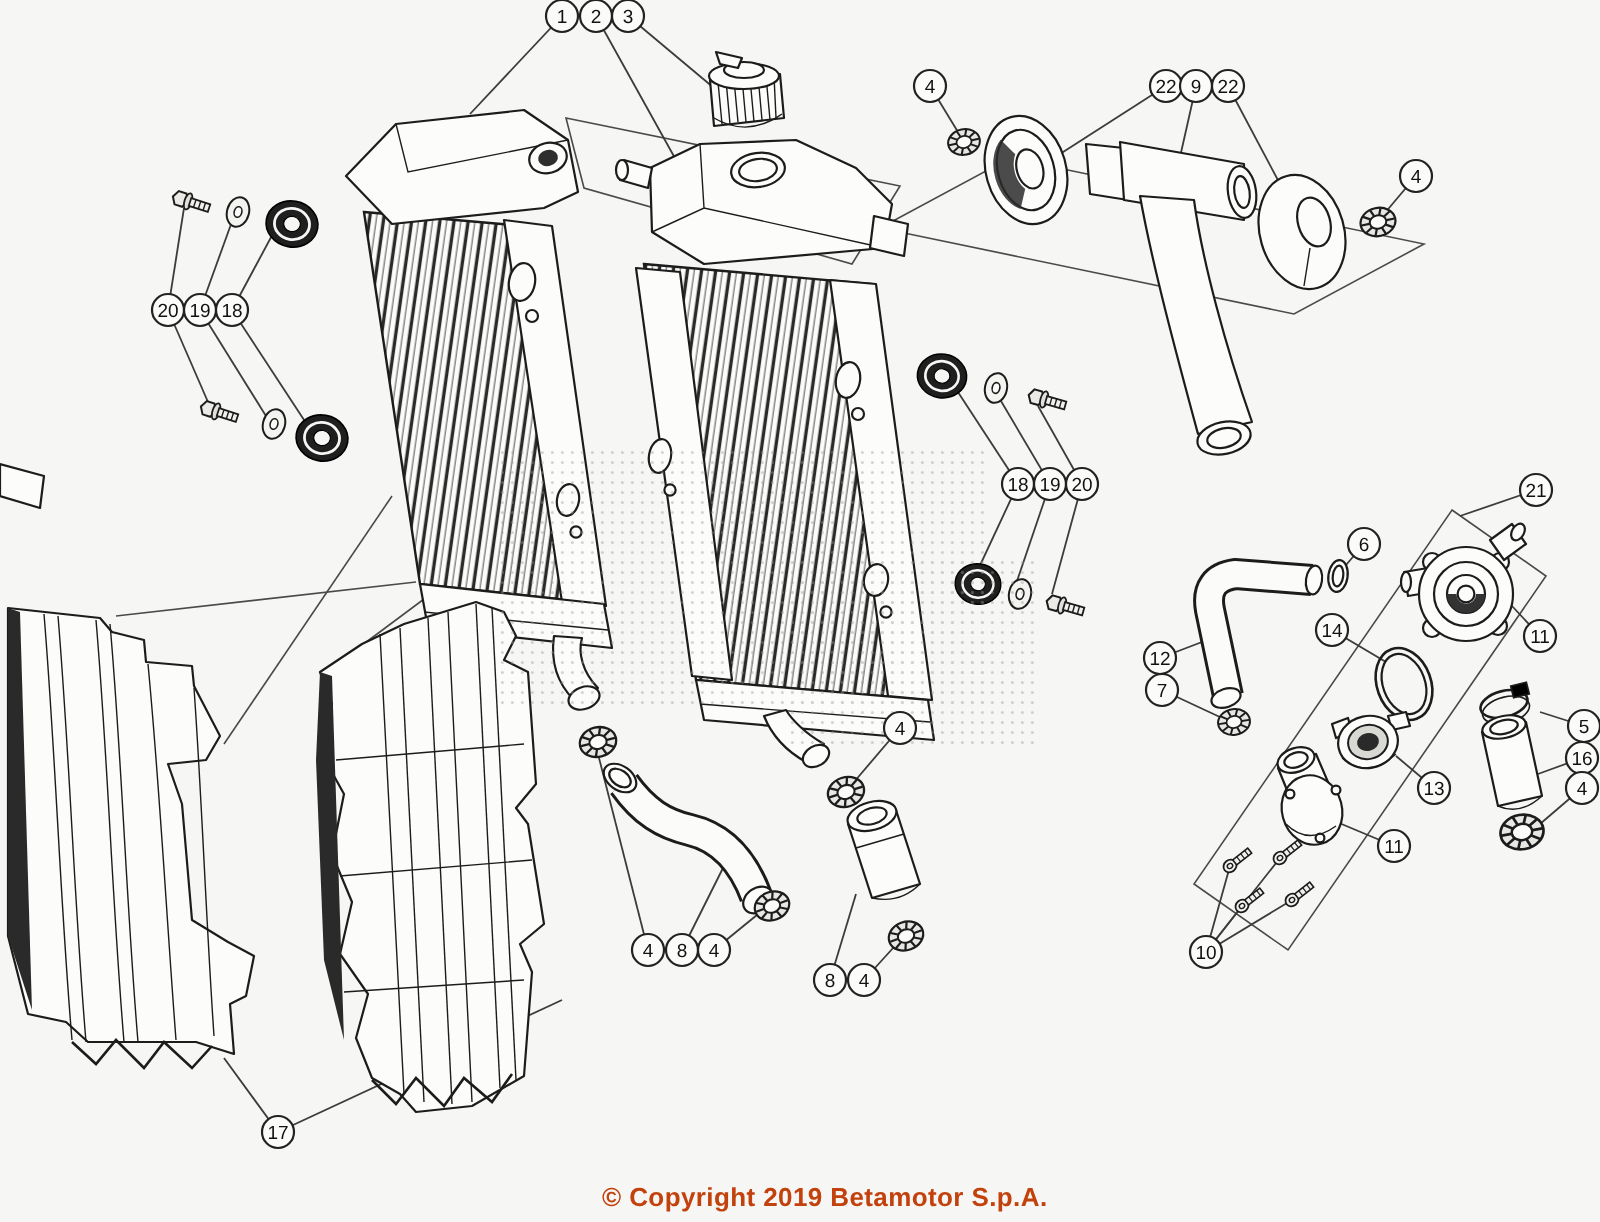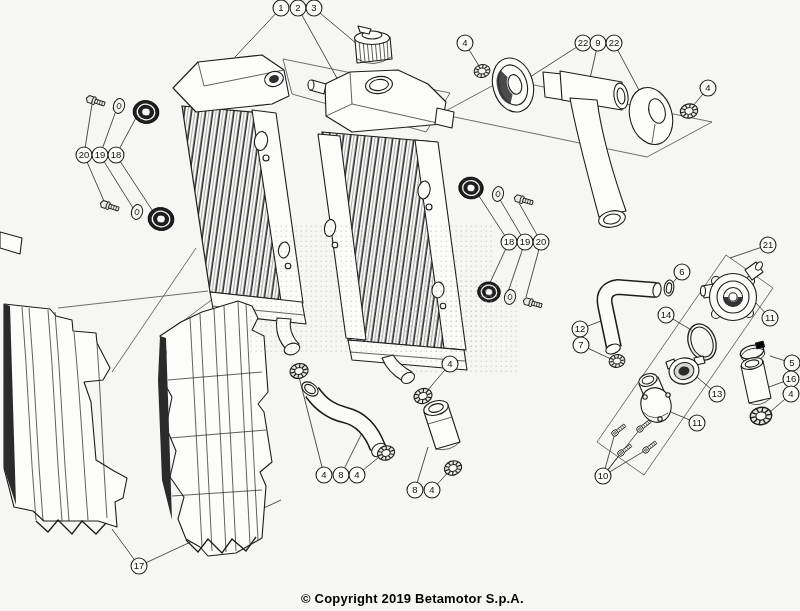--- a/index.html
+++ b/index.html
@@ -1,19 +1,19 @@
 <!DOCTYPE html>
 <html><head>
 <meta charset="utf-8">
 <style>
   html,body{margin:0;padding:0;}
   body{font-family:"Liberation Sans",sans-serif;background:#e9e9e9;}
   #stage{position:relative;width:800px;height:611px;background:#f6f6f4;overflow:hidden;}
   #diagram-svg{position:absolute;left:0;top:0;}
-  #copyright{position:absolute;left:301px;top:591px;font-size:13px;font-weight:bold;color:#000000;letter-spacing:.2px;white-space:nowrap;}
+  #copyright{position:absolute;left:301px;top:591px;font-size:13px;font-weight:bold;color:#c2410c;letter-spacing:.2px;white-space:nowrap;}
   .co-circle{fill:#fbfbfa;stroke:#222;stroke-width:1.1;}
   .co-num{font-family:"Liberation Sans",sans-serif;font-size:9.5px;fill:#111;text-anchor:middle;}
   .leader{stroke:#3c3c3c;stroke-width:0.9;fill:none;}
   .plane{stroke:#4a4a4a;stroke-width:0.8;fill:none;}
   .part{fill:#fcfcfb;stroke:#1c1c1c;stroke-width:1.1;stroke-linejoin:round;}
   .thin{stroke:#1c1c1c;stroke-width:0.7;fill:none;}
 </style>
 </head>
 <body>
 

